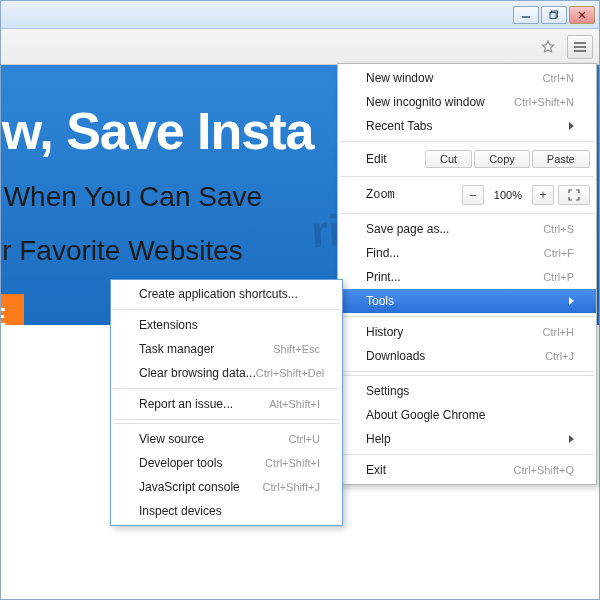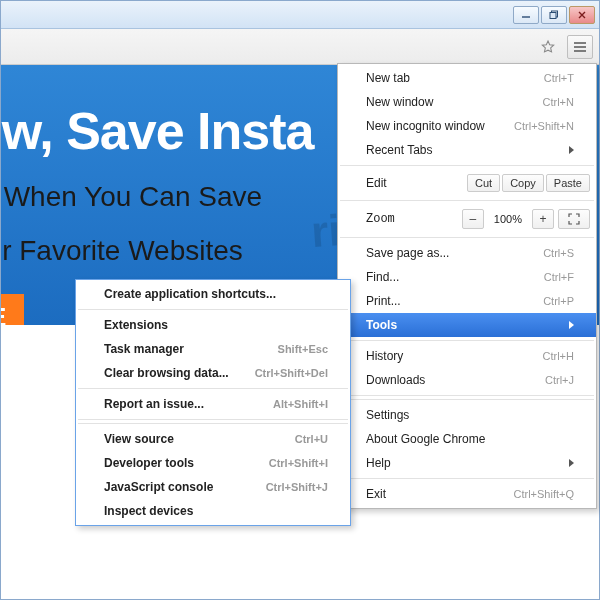--- a/index.html
+++ b/index.html
@@ -86,50 +86,48 @@
 
 .menu {
   position: absolute; background: #fff;
   border: 1px solid #b8b8b8;
   box-shadow: 3px 3px 6px rgba(0,0,0,.2);
   font-size: 12px; color: #222;
   padding: 2px 0;
 }
 .menu.main { top: 62px; right: 2px; width: 260px; }
 .menu.sub {
-  top: 278px; right: 248px; width: 276px;
+  top: 278px; right: 256px; width: 233px;
   border-color: #6aa3e8;
-  font-weight: bold;
 }
 .menu-item {
   display: flex; align-items: center; justify-content: space-between;
   height: 24px; padding: 0 22px 0 28px;
   white-space: nowrap;
 }
 .menu-item.selected {
   background: linear-gradient(#4a8ff0,#2a6fd6);
   color: #fff;
-  font-weight: bold;
 }
 .menu-item.selected .shortcut, .menu-item.selected .arrow { color: #fff; }
 .menu-sep { height: 1px; background: #e2e2e2; margin: 3px 2px; }
 .shortcut { color: #999; font-size: 11px; }
 .arrow { color: #555; font-size: 10px; margin-left: auto; padding-left: 10px; }
 .menu-item .label { flex: 0 0 auto; }
 .menu-item .spacer { flex: 1; }
 
 .edit-row {
   display: flex; align-items: center;
   height: 28px; padding: 0 6px 0 28px;
 }
 .edit-row .edit-label { flex: 0 0 auto; }
 .edit-btns { margin-left: auto; display: flex; gap: 2px; }
 .small-btn {
   border: 1px solid #ccc; background: linear-gradient(#fdfdfd,#f0f0f0);
-  border-radius: 2px; font-size: 11px; padding: 2px 7px; color: #333; text-align: right;
+  border-radius: 2px; font-size: 11px; padding: 2px 14px; color: #333; text-align: right;
 }
 
 .zoom-row { display:flex;align-items:center;height:30px;padding:0 6px 0 28px;}
 .zoom-row .zoom-label{flex:0 0 auto;font-family:Liberation Mono, monospace;}
 .zoom-ctrls{margin-left:auto;display:flex;gap:4px;align-items:center;}
 .zoom-val{font-size:11px;padding:0 6px;text-align:center;}
 .sq-btn{
   width:22px;height:20px;border:1px solid #ccc;
   background:linear-gradient(#fdfdfd,#f0f0f0);
   border-radius:2px;display:flex;align-items:center;justify-content:center;
@@ -182,25 +180,20 @@
       <h1>ow, Save Insta</h1>
       <div class="sub">re When You Can Save</div>
       <div class="sub">our Favorite Websites</div>
       <div class="orange-tag">E</div>
     </div>
   </div>
 
   <div class="watermark">risk.com</div>
 
   <div class="menu main">
-    <div class="menu-item">
-        <span class="label">New tab</span>
-        <span class="spacer"></span>
-        <span class="shortcut">Ctrl+T</span>
-      </div>
     <div class="menu-item">
         <span class="label">New window</span>
         <span class="spacer"></span>
         <span class="shortcut">Ctrl+N</span>
       </div>
     <div class="menu-item">
         <span class="label">New incognito window</span>
         <span class="spacer"></span>
         <span class="shortcut">Ctrl+Shift+N</span>
       </div>

